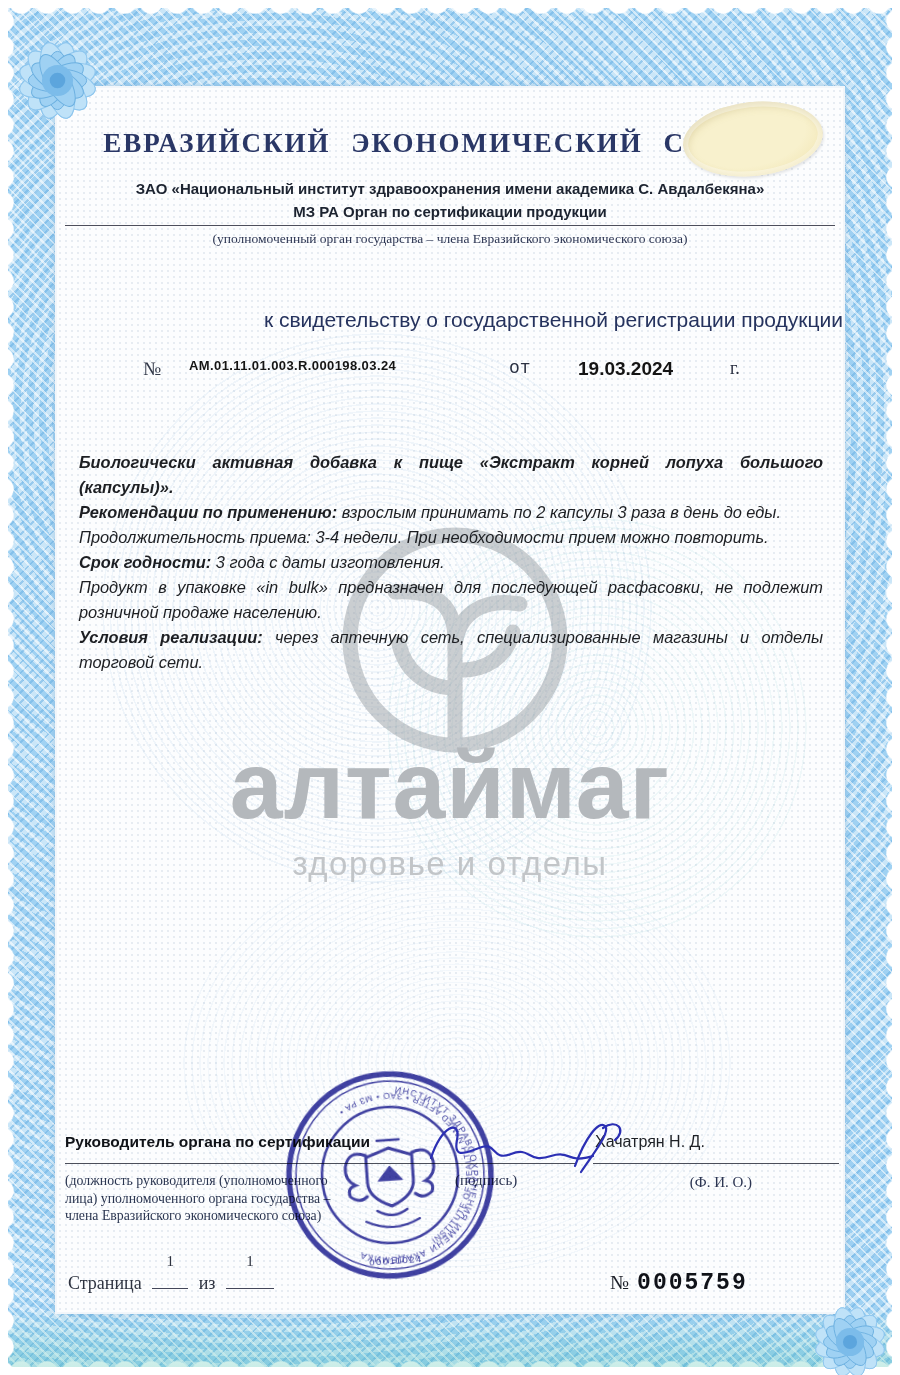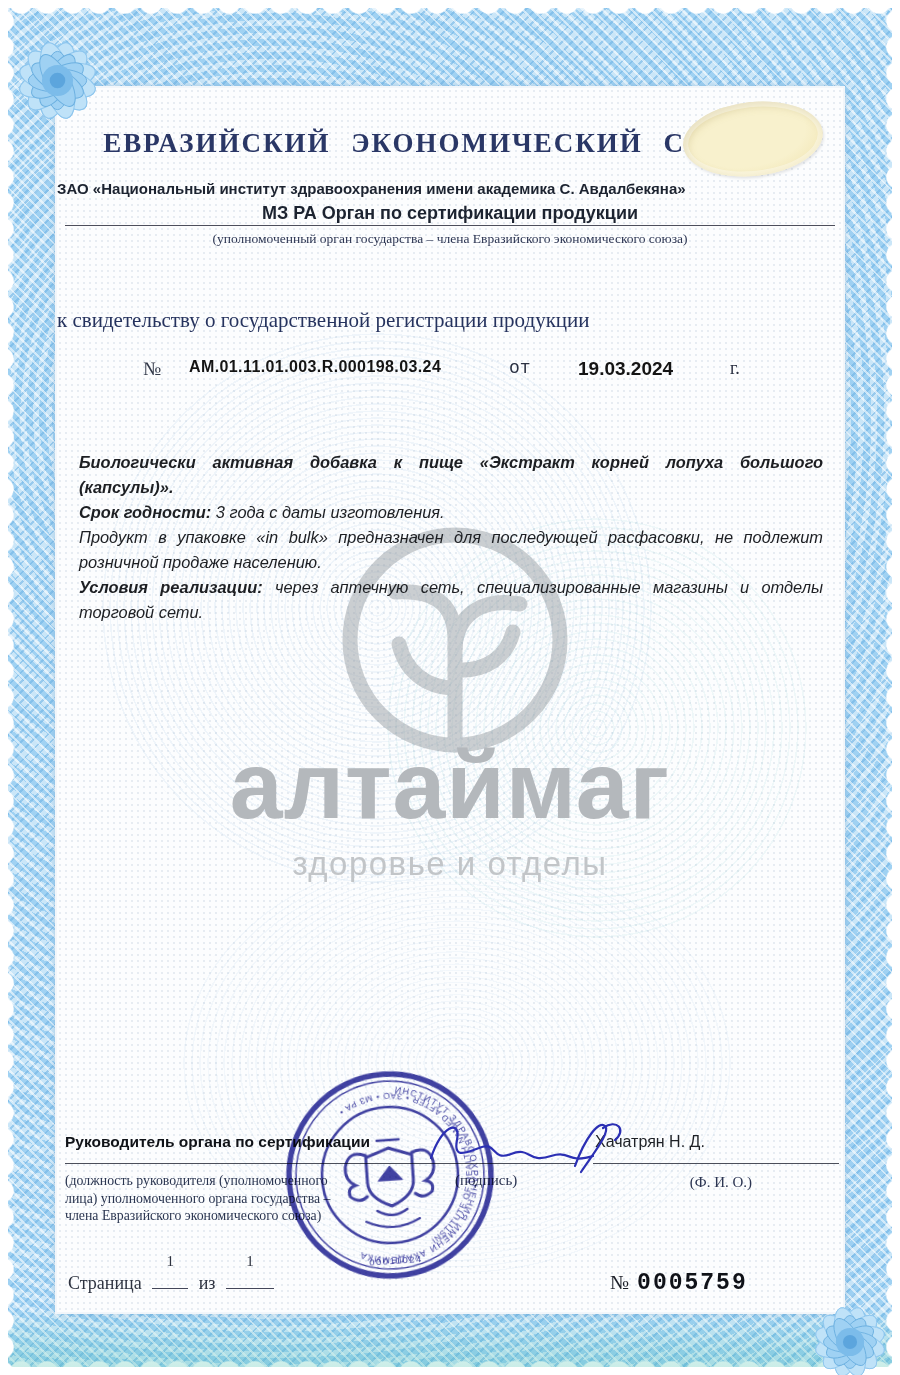--- a/index.html
+++ b/index.html
@@ -60,34 +60,34 @@
     position:absolute;left:0;right:40px;top:40px;text-align:center;z-index:1;
     font-family:"Liberation Serif", serif;font-weight:600;font-size:27px;
     letter-spacing:2px;word-spacing:12px;color:#2a3766;
   }
   .gold-seal{
     position:absolute;left:626px;top:14px;width:140px;height:74px;z-index:2;
     background:radial-gradient(ellipse at 45% 40%, #f8f1cd 55%, #eee0a8 100%);
     border-radius:50%;transform:rotate(-6deg);
     box-shadow:inset 0 0 0 5px rgba(255,255,255,.35), inset 3px 4px 9px rgba(170,150,80,.35), 1px 2px 3px rgba(0,0,0,.10);
   }
-  .org-line1{position:absolute;left:0;right:0;top:92px;text-align:left;z-index:1;
+  .org-line1{position:absolute;left:0;right:0;top:92px;text-align:center;z-index:1;
     font-size:15px;font-weight:700;color:#1c2330;}
   .org-line2{position:absolute;left:0;right:0;top:115px;text-align:center;z-index:1;
-    font-size:18px;font-weight:700;color:#1c2330;}
+    font-size:15px;font-weight:700;color:#1c2330;}
   .org-rule{position:absolute;left:8px;right:8px;top:137px;border-top:1.5px solid #4d4f5c;z-index:1;}
   .org-note{position:absolute;left:0;right:0;top:143px;text-align:center;z-index:1;
     font-family:"Liberation Serif", serif;font-size:13.5px;color:#2c3552;}
   .doc-title{position:absolute;left:0;right:0;top:178px;text-align:center;z-index:1;
     font-family:"Liberation Serif", serif;font-weight:700;font-size:27px;letter-spacing:8px;color:#22356b;}
-  .doc-subtitle{position:absolute;left:0;right:0;top:220px;text-align:left;z-index:1;
-    font-family:Liberation Serif, serif;font-size:21px;color:#26335e;}
+  .doc-subtitle{position:absolute;left:0;right:0;top:220px;text-align:right;z-index:1;
+    font-family:Liberation Sans, sans-serif;font-size:21px;color:#26335e;}
   .num-row{position:absolute;left:0;top:270px;width:100%;height:26px;z-index:1;}
   .num-row .no{position:absolute;left:86px;font-family:"Liberation Serif", serif;font-size:19px;color:#333a4a;}
-  .num-row .val{position:absolute;left:132px;font-size:16px;font-weight:700;color:#141414;letter-spacing:.4px;}
+  .num-row .val{position:absolute;left:132px;font-size:13px;font-weight:700;color:#141414;letter-spacing:.4px;}
   .num-row .ot{position:absolute;left:452px;font-family:Liberation Mono, monospace;font-size:18px;color:#2b3142;}
   .num-row .date{position:absolute;left:521px;font-size:19px;font-weight:700;color:#141414;}
   .num-row .god{position:absolute;left:673px;font-family:"Liberation Serif", serif;font-size:18px;color:#2b3142;}
   
   .body-text{
     position:absolute;left:22px;top:362px;width:744px;z-index:1;
     font-size:16.4px;line-height:25px;color:#1d1f23;text-align:justify;font-style:italic;
   }
   .body-text p{margin:0;}
   .body-text b{font-weight:700;}
@@ -193,20 +193,22 @@
       <path d="M120 168 C90 168 70 150 64 124"></path>
       <path d="M120 150 C152 152 172 136 178 112"></path>
     </g>
   </svg>
 
   <div class="brand">алтаймаг</div>
   <div class="tagline">здоровье и отделы</div>
 
   <div class="body-text">
     <p><b>Биологически активная добавка к пище «Экстракт корней лопуха большого (капсулы)».</b><span></span></p>
+    <p><b>Рекомендации по применению:</b><span> взрослым принимать по 2 капсулы 3 раза в день до еды.</span></p>
+    <p><b></b><span>Продолжительность приема: 3-4 недели. При необходимости прием можно повторить.</span></p>
     <p><b>Срок годности:</b><span> 3 года с даты изготовления.</span></p>
     <p><b></b><span>Продукт в упаковке «in bulk» предназначен для последующей расфасовки, не подлежит розничной продаже населению.</span></p>
     <p><b>Условия реализации:</b><span> через аптечную сеть, специализированные магазины и отделы торговой сети.</span></p>
   </div>
 
   <div class="sig-head">Руководитель органа по сертификации</div>
   <div class="sig-line"></div>
   <div class="signer-name">Хачатрян Н. Д.</div>
   <div class="name-line"></div>
   <div class="cap-sign">(подпись)</div>

